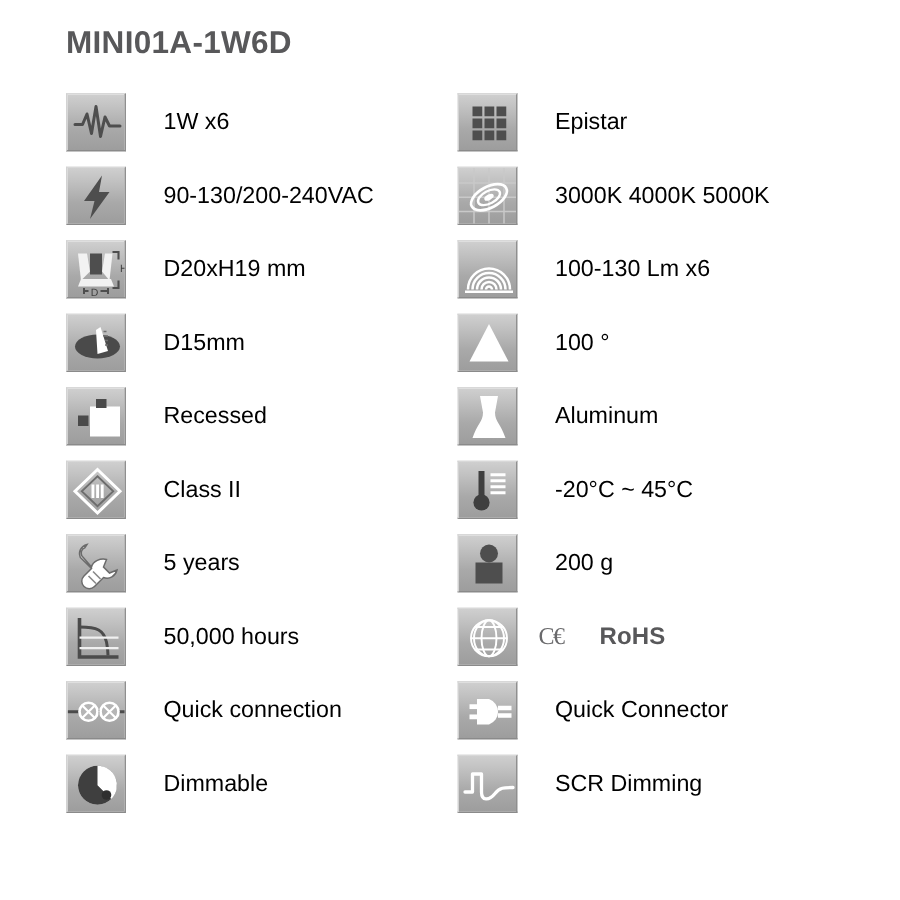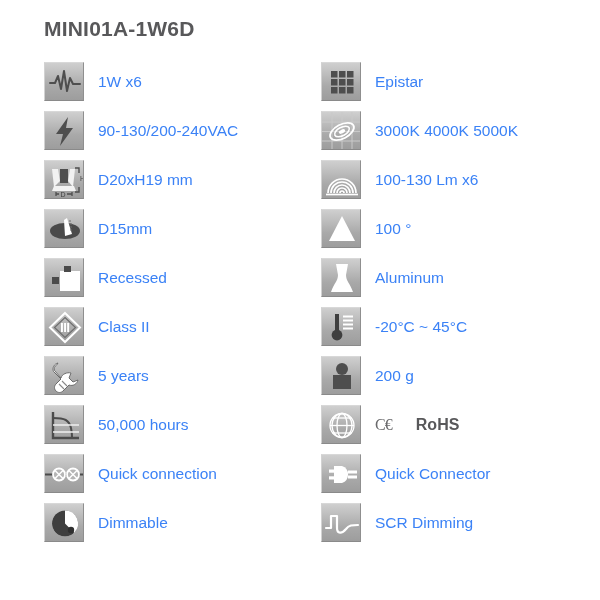--- a/index.html
+++ b/index.html
@@ -11,42 +11,42 @@
   #sheet{position:relative;width:600px;height:530px;}
 
   #title{
     position:absolute;left:44px;top:17px;
     font-size:21px;font-weight:bold;color:#58585a;letter-spacing:.2px;
     white-space:nowrap;
   }
 
   .col{position:absolute;top:62px;}
   .col-left{left:44px;}
-  .col-right{left:321px;}
+  .col-right{left:305px;}
 
   .row{
     position:relative;height:49px;
     display:flex;align-items:flex-start;
   }
 
   .tile{
     position:relative;width:40px;height:39px;flex:0 0 40px;
     background:linear-gradient(180deg,#cfcfcf 0%,#c2c2c2 22%,#a9a9a9 62%,#9d9d9d 100%);
     border-top:1px solid #d8d8d8;
     border-left:1px solid #d2d2d2;
     border-right:1px solid #8f8f8f;
     border-bottom:1px solid #8a8a8a;
     box-sizing:border-box;
     overflow:hidden;
   }
   .tile svg{display:block;position:absolute;left:0;top:0;}
 
   .label{
-    margin-left:14px;
-    font-size:15.5px;color:#3b82f6;
+    margin-left:25px;
+    font-size:15.5px;color:#000000;
     line-height:39px;
     white-space:nowrap;
   }
   .cert{display:flex;align-items:center;height:39px;margin-left:14px;white-space:nowrap;}
   .cert .ce{font-size:16px;color:#6a6a6c;font-family:"Liberation Serif",serif;letter-spacing:-1px;}
   .cert .rohs{font-size:16px;font-weight:bold;color:#58585a;margin-left:24px;letter-spacing:.1px;}
 </style>
 </head>
 <body>
 

